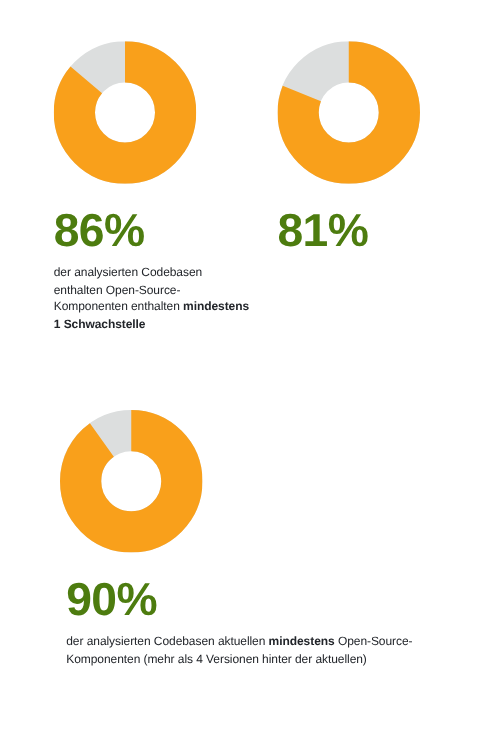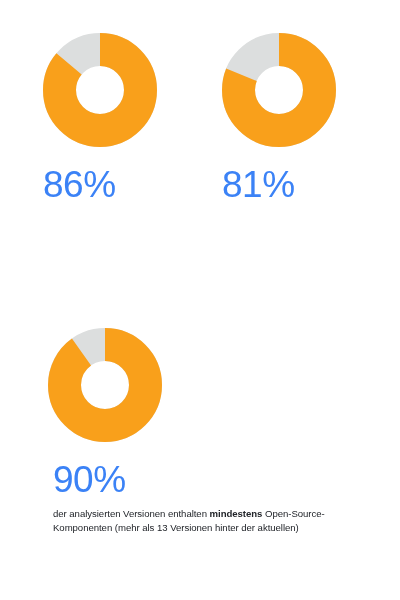--- a/index.html
+++ b/index.html
@@ -28,23 +28,23 @@
 
   .donut-wrap {
     position: relative;
   }
 
   .donut-svg {
     display: block;
   }
 
   .pct {
-    color: #3b82f6;
+    color: #4d7c0f;
     font-size: 37px;
-    font-weight: 400;
+    font-weight: 700;
     letter-spacing: -0.5px;
     line-height: 1;
     font-family: "Liberation Sans", sans-serif;
   }
 
   .caption {
     color: #22252A;
     font-size: 9.6px;
     line-height: 13.6px;
     letter-spacing: -0.05px;
@@ -121,36 +121,37 @@
 <div class="infographic">
 
   <div class="stat-block" id="block-vuln">
     <div class="donut-wrap">
       <svg class="donut-svg" width="114" height="114" viewBox="0 0 114 114">
         <circle cx="57" cy="57" r="40.5" fill="none" stroke="#DCDEDE" stroke-width="33"></circle>
         <circle class="donut-value" cx="57" cy="57" r="40.5" fill="none" stroke="#F9A01B" stroke-width="33" transform="rotate(-90 57 57)" stroke-dasharray="218.84334424906498 254.46900494077323"></circle>
       </svg>
     </div>
     <div class="pct">86%</div>
+    <div class="caption"><span>der analysierten Codebasen enthalten Open-Source-Komponenten enthalten </span><b>mindestens 1 Schwachstelle</b></div>
   </div>
 
   <div class="stat-block" id="block-risk">
     <div class="donut-wrap">
       <svg class="donut-svg" width="114" height="114" viewBox="0 0 114 114">
         <circle cx="57" cy="57" r="40.5" fill="none" stroke="#DCDEDE" stroke-width="33"></circle>
         <circle class="donut-value" cx="57" cy="57" r="40.5" fill="none" stroke="#F9A01B" stroke-width="33" transform="rotate(-90 57 57)" stroke-dasharray="206.11989400202634 254.46900494077323"></circle>
       </svg>
     </div>
     <div class="pct">81%</div>
   </div>
 
   <div class="stat-block" id="block-outdated">
     <div class="donut-wrap">
       <svg class="donut-svg" width="114" height="114" viewBox="0 0 114 114">
         <circle cx="57" cy="57" r="40.5" fill="none" stroke="#DCDEDE" stroke-width="33"></circle>
         <circle class="donut-value" cx="57" cy="57" r="40.5" fill="none" stroke="#F9A01B" stroke-width="33" transform="rotate(-90 57 57)" stroke-dasharray="229.02210444669592 254.46900494077323"></circle>
       </svg>
     </div>
     <div class="pct">90%</div>
-    <div class="caption"><span>der analysierten Versionen enthalten </span><b>mindestens</b><span> Open-Source-Komponenten (mehr als 13 Versionen hinter der aktuellen)</span></div>
+    <div class="caption"><span>der analysierten Codebasen aktuellen </span><b>mindestens</b><span> Open-Source-Komponenten (mehr als 4 Versionen hinter der aktuellen)</span></div>
   </div>
 
 </div>
 
 </body></html>

